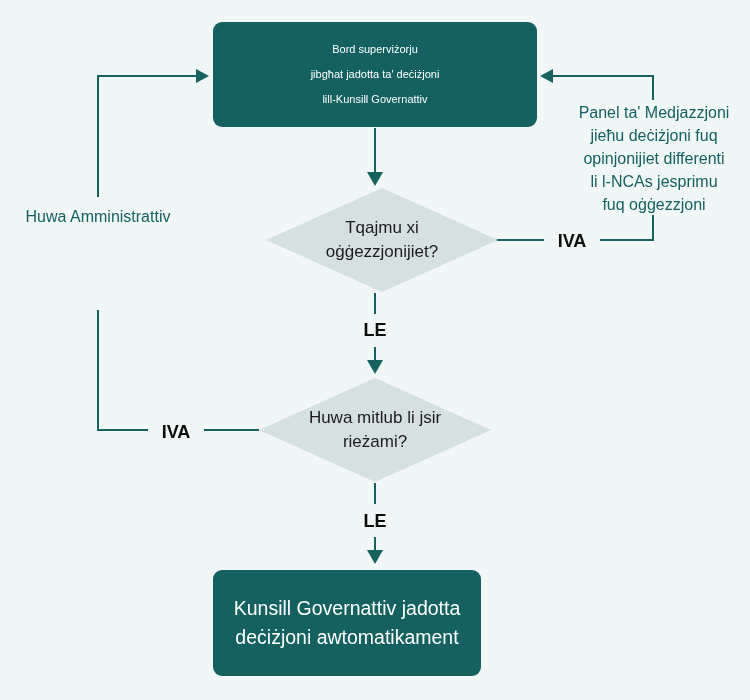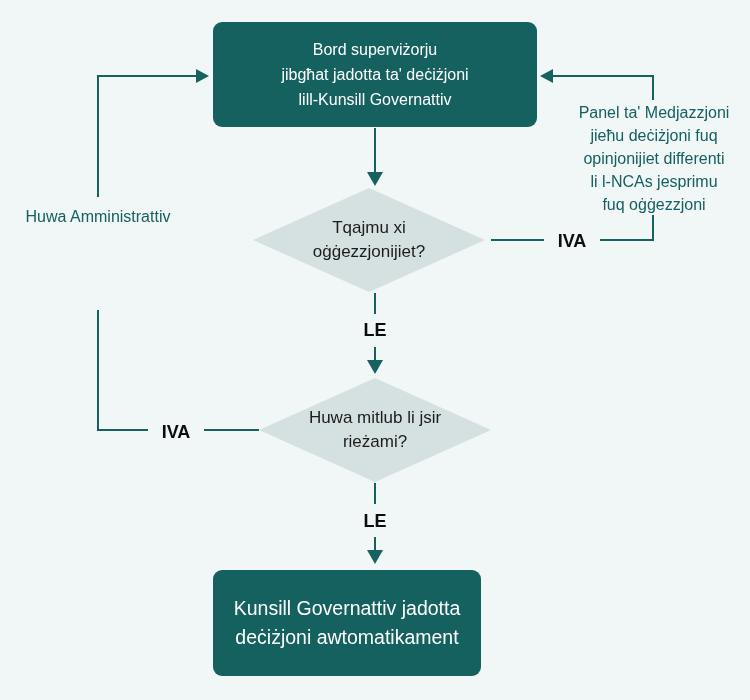--- a/index.html
+++ b/index.html
@@ -43,40 +43,40 @@
     color: var(--box-text);
     border-radius: 9px;
     display: flex;
     flex-direction: column;
     align-items: center;
     justify-content: center;
     text-align: center;
   }
   .box.top-box {
     left: 213px; top: 22px; width: 324px; height: 105px;
-    font-size: 16px; line-height: 25px;
+    font-size: 11px; line-height: 25px;
   }
   .box.bottom-box {
     left: 213px; top: 570px; width: 268px; height: 106px;
     font-size: 19.5px; line-height: 29px;
   }
   .diamond {
     position: absolute;
     width: 232px; height: 104px;
     background: var(--diamond-fill);
     clip-path: polygon(50% 0%, 100% 50%, 50% 100%, 0% 50%);
     color: var(--diamond-text);
     display: flex;
     flex-direction: column;
     align-items: center;
     justify-content: center;
     text-align: center;
     font-size: 17px; line-height: 24px;
   }
-  .diamond.decision-1 { left: 253px; top: 188px; align-items: center; }
+  .diamond.decision-1 { left: 266px; top: 188px; align-items: center; }
   .diamond.decision-2 { left: 259px; top: 378px; }
   .annotation {
     position: absolute;
     color: var(--annotation-text);
     text-align: center;
     font-size: 16px; line-height: 23px;
   }
   .annotation.left-annotation  { left: 0px;   top: 205px; width: 196px; }
   .annotation.right-annotation { left: 556px; top: 101px; width: 196px; }
   .branch-label {

